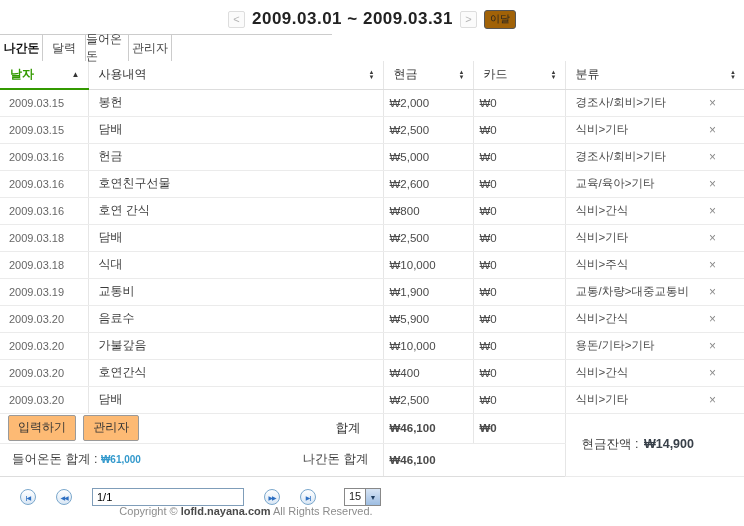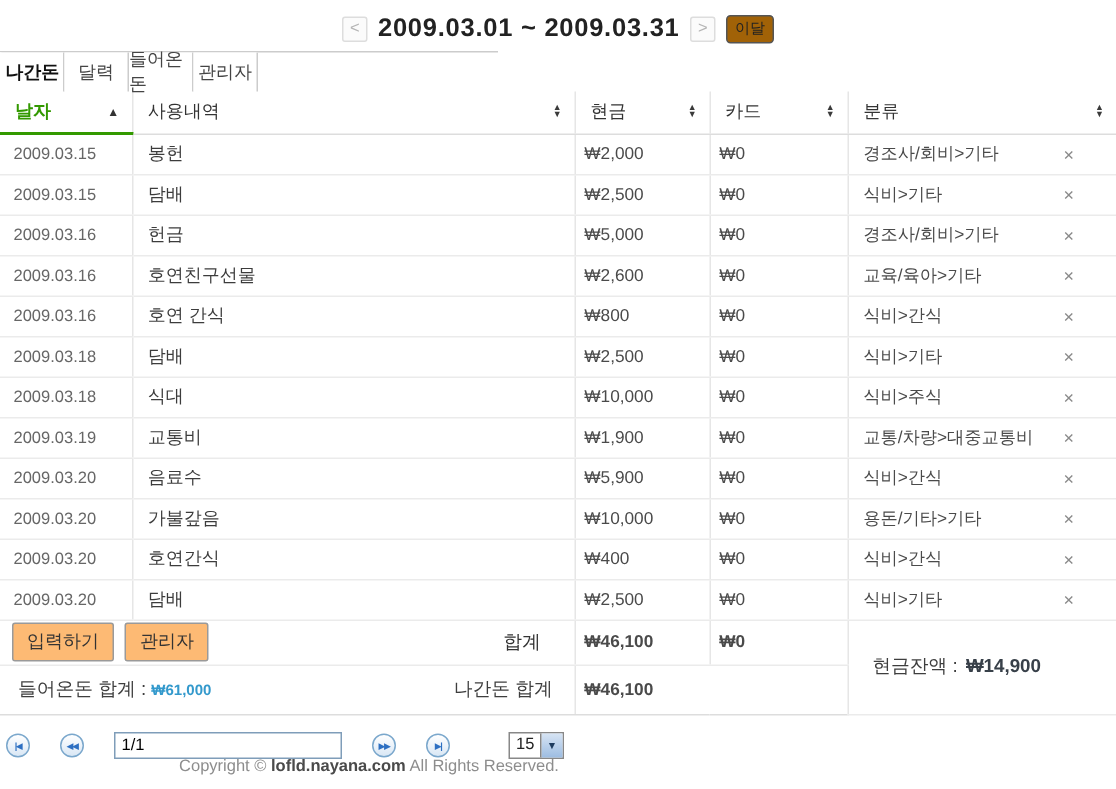--- a/index.html
+++ b/index.html
@@ -68,29 +68,29 @@
     margin-right:4px; cursor:pointer;
   }
   .sum-label { color:#333; font-size:12.5px; padding-right:14px; }
   .money-out { color:#ff5a22; font-weight:bold; font-size:11.5px; }
   .money-in  { color:#3399cc; font-weight:bold; font-size:10px; }
   td.balance-cell { padding-left:16px; font-size:12.5px; color:#3e3e3e; border-bottom:1px solid #ddd; }
   .balance-val { font-weight:bold; color:#384049; padding-left:2px; }
   .totals-flex { display:flex; align-items:center; justify-content:space-between; padding:0 14px 0 12px; font-size:12.5px; color:#3e3e3e; }
 
   
-  .pager { position:absolute; left:4px; top:488px; display:flex; align-items:center; gap:20px; z-index:2; }
+  .pager { position:absolute; left:20px; top:488px; display:flex; align-items:center; gap:20px; z-index:2; }
   .pg-circle {
     width:16px; height:16px; border-radius:50%; border:1px solid #7aa7cc;
     background:linear-gradient(#ffffff,#d9e7f5); color:#2d6fc2;
     font-size:6px; font-weight:bold; letter-spacing:-1px;
     display:flex; align-items:center; justify-content:center; cursor:pointer;
   }
   .pg-input { width:152px; height:18px; border:1px solid #7f9db9; font-size:11px; padding:1px 4px; font-family:inherit; }
-  .pg-select { display:inline-flex; height:18px; border:1px solid #888; background:#fff; cursor:pointer; margin-left:19px; }
+  .pg-select { display:inline-flex; height:18px; border:1px solid #888; background:#fff; cursor:pointer; margin-left:8px; }
   .pg-select .val { min-width:20px; padding:1px 3px 0 4px; font-size:11px; color:#222; }
   .pg-select .dd {
     width:15px; border-left:1px solid #888; background:linear-gradient(#dcheight,#a9c4e4);
     background:linear-gradient(#d7e4f4,#9dbde2); display:flex; align-items:center; justify-content:center;
     font-size:7px; color:#1d3b5e;
   }
 
   
   .copyright {
     position:absolute; top:505px; left:0; width:492px; text-align:center;

